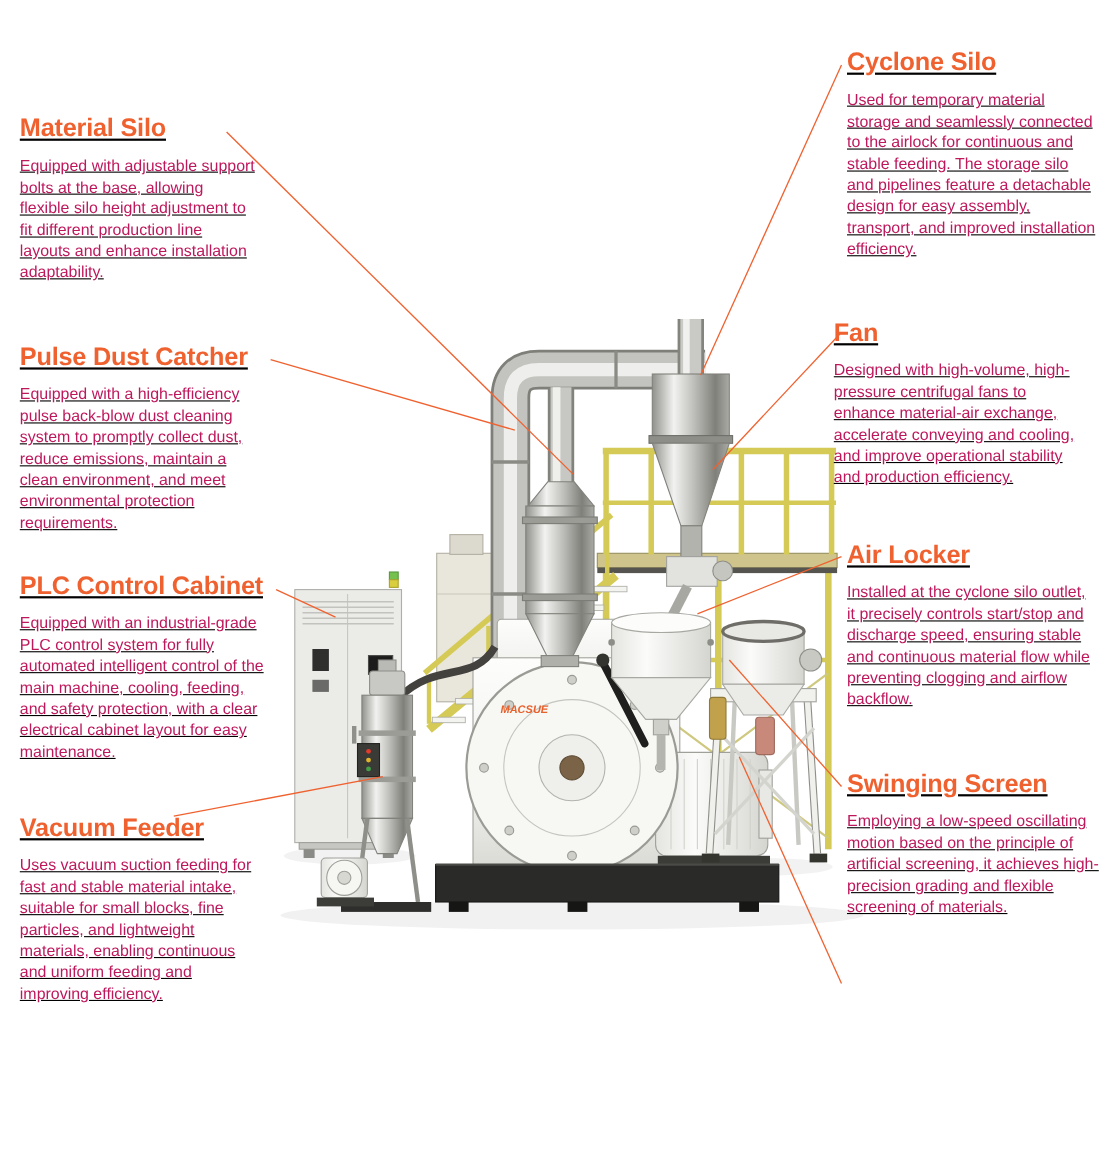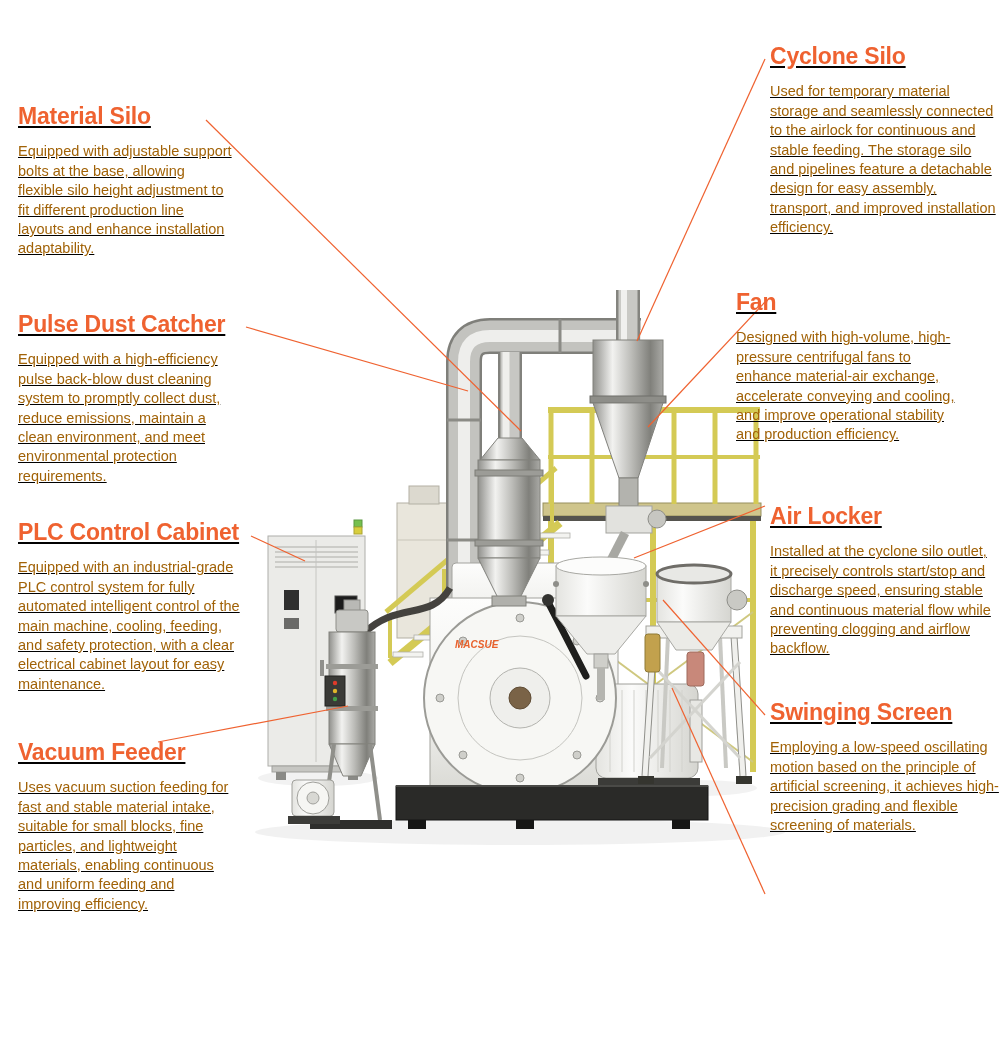--- a/index.html
+++ b/index.html
@@ -8,29 +8,29 @@
     position:relative;width:1007px;height:1049px;background:#ffffff;
     overflow:hidden;font-family:"Liberation Sans",sans-serif;
   }
   .machine-svg{position:absolute;left:0;top:0;}
   .co{position:absolute;text-decoration:underline;}
   .co h2{
     margin:0 0 13px 0;font-size:23px;font-weight:bold;color:var(--accent,#EF6230);
     letter-spacing:-0.2px;line-height:1.1;
   }
   .co p{
-    margin:0;font-size:14.5px;line-height:1.34;color:#a16207;
+    margin:0;font-size:14.5px;line-height:1.34;color:#be185d;
   }
   #co-material{left:18px;top:104px;width:214px}
   #co-pulse{left:18px;top:312px;width:220px}
   #co-plc{left:18px;top:520px;width:226px}
   #co-vacuum{left:18px;top:740px;width:214px}
   #co-cyclone{left:770px;top:44px;width:226px}
-  #co-fan{left:736px;top:290px;width:226px}
-  #co-air{left:770px;top:504px;width:226px}
+  #co-fan{left:758px;top:290px;width:226px}
+  #co-air{left:770px;top:492px;width:226px}
   #co-swing{left:770px;top:700px;width:230px}
   #co-vib{left:770px;top:886px;width:230px}
   .leader{stroke:var(--accent,#EF6230);stroke-width:1.2;}
 </style>
 </head>
 <body>
 
 <div class="stage">
 
   <svg class="machine-svg" width="1007" height="1049" viewBox="0 0 1007 1049" xmlns="http://www.w3.org/2000/svg">

